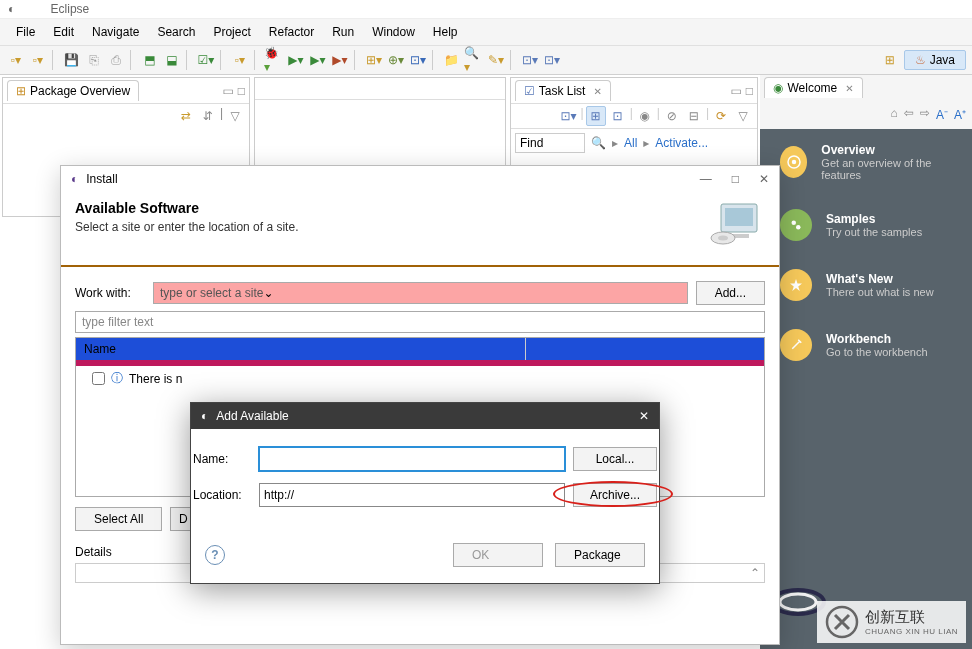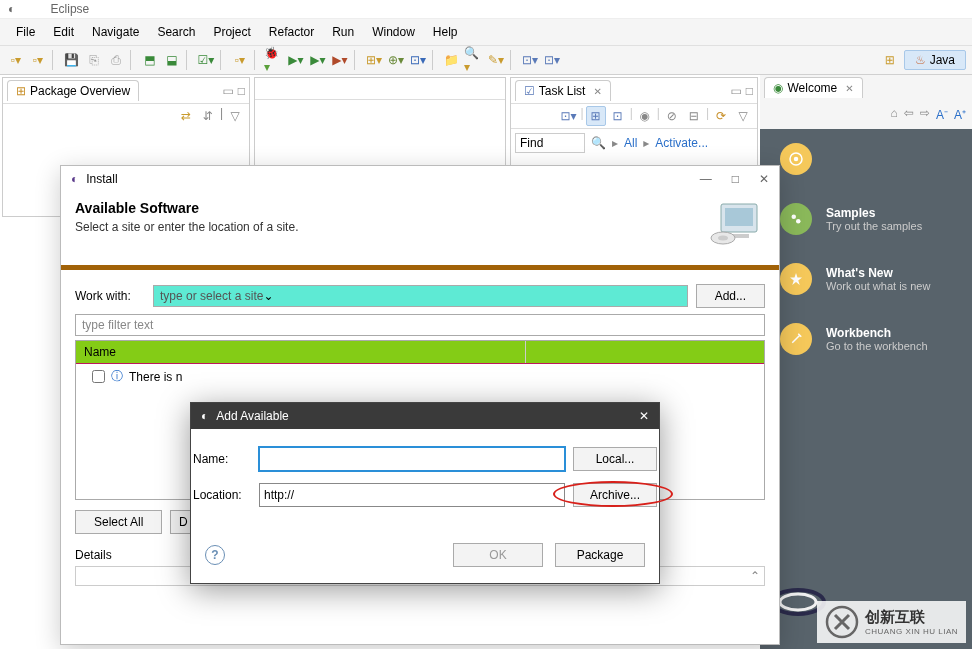--- a/index.html
+++ b/index.html
@@ -27,51 +27,51 @@
 .wicon{width:32px;height:32px;border-radius:50%;background:#f5c85a;display:flex;align-items:center;justify-content:center}
 .wicon svg{width:18px;height:18px}
 .wtext h4{font-size:12px;font-weight:bold;color:#fff}
 .wtext p{font-size:11px;color:#ccc}
 .findrow{display:flex;align-items:center;gap:6px;padding:4px;border-top:1px solid #ddd}
 .findrow input{width:70px;border:1px solid #ccc;padding:2px 4px}
 .link{color:#2a6fc9;cursor:pointer}
 .install{position:absolute;left:60px;top:165px;width:720px;height:480px;background:#fff;border:1px solid #bbb;box-shadow:0 6px 24px rgba(0,0,0,.2)}
 .install-title{display:flex;align-items:center;padding:6px 10px;gap:8px}
 .install-ctrl{margin-left:auto;display:flex;gap:20px;color:#666}
-.install-hdr{padding:8px 14px 14px;border-bottom:5px solid #a16207;display:flex}
+.install-hdr{padding:8px 14px 14px;border-bottom:2px solid #a16207;display:flex}
 .install-hdr h3{font-size:14px;font-weight:bold;margin-bottom:4px}
 .install-hdr p{font-size:12px;color:#333}
 .install-img{margin-left:auto}
 .install-body{padding:14px}
 .row{display:flex;align-items:center;gap:8px;margin-bottom:6px}
 .row label{width:70px}
-.combo{flex:1;border:1px solid #aaa;padding:3px 6px;display:flex;align-items:center;justify-content:flex-start;background:#5eead4}
+.combo{flex:1;border:1px solid #aaa;padding:3px 6px;display:flex;align-items:center;justify-content:flex-start;background:#fca5a5}
 .btn{border:1px solid #aaa;background:#f3f3f3;padding:4px 18px;cursor:default}
 .hint{text-align:center;font-size:12px;margin:6px 0 12px}
 .hint a{color:#2a6fc9;text-decoration:underline}
 .filter{width:100%;border:1px solid #aaa;padding:3px 6px;color:#888;margin-bottom:4px}
 .tbl{border:1px solid #aaa;height:160px}
-.tbl-hdr{display:flex;border-bottom:1px solid #be185d;background:#84cc16}
+.tbl-hdr{display:flex;border-bottom:6px solid #be185d;background:#1d4ed8}
 .tbl-hdr span{padding:4px 8px;border-right:1px solid #ccc}
 .tbl-row{display:flex;align-items:center;padding:4px 16px;gap:6px}
 .btnrow{display:flex;gap:8px;margin-top:10px}
 .details{margin-top:14px}
 .addrepo{position:absolute;left:190px;top:402px;width:470px;background:#fff;border:1px solid #444;box-shadow:0 6px 30px rgba(0,0,0,.4);z-index:50}
 .addrepo-title{background:#3a3a3a;color:#fff;padding:6px 10px;display:flex;align-items:center;gap:8px}
 .addrepo-title .x{margin-left:auto;cursor:pointer}
 .addrepo-body{padding:18px 2px 14px}
 .arow{display:flex;align-items:center;gap:8px;margin-bottom:12px}
 .arow label{width:58px}
 .arow input{flex:1;border:1px solid #888;padding:4px}
 .name-input{border:1px solid #2a8fd8!important;outline:1px solid #2a8fd8}
 .sbtn{width:84px;border:1px solid #aaa;background:#f3f3f3;padding:4px 0;text-align:center}
 .addrepo-ft{display:flex;align-items:center;padding:10px 14px 16px}
 .help{width:20px;height:20px;border:1.5px solid #6a8fb5;border-radius:50%;color:#6a8fb5;text-align:center;line-height:18px;font-weight:bold}
 .addrepo-ft .btns{margin-left:auto;display:flex;gap:12px}
-.addrepo-ft .btn{width:90px;text-align:center}
+.addrepo-ft .btn{width:90px;text-align:left}
 .redcirc{position:absolute;border:2.5px solid #d8201a;border-radius:50%;width:120px;height:26px;pointer-events:none}
 .logo{position:absolute;right:6px;bottom:6px;display:flex;align-items:center;gap:6px;background:rgba(255,255,255,.85);padding:4px 8px}
 .eclipse-logo{position:absolute;left:768px;top:582px;width:60px;height:40px}
 .ico{font-family:Arial;font-size:12px}
 </style>
 </head>
 <body>
 
 <div style="padding:2px 8px;color:#666;background:#fff;border-bottom:1px solid #eee">
   <span>◐</span>
@@ -204,20 +204,24 @@
       <span style="color:#2a6fc9">A⁻</span>
       <span style="color:#2a6fc9">A⁺</span>
     </div>
     <div class="witem">
       <div class="wicon">
           <svg viewBox="0 0 24 24">
             <circle cx="12" cy="12" r="8" fill="none" stroke="#fff" stroke-width="2"></circle>
             <circle cx="12" cy="12" r="3" fill="#fff"></circle>
           </svg>
         </div>
+      <div class="wtext">
+          <h4>Overview</h4>
+          <p>Get an overview of the features</p>
+        </div>
     </div>
     <div class="witem">
       <div class="wicon" style="background:#8ab85a">
           <svg viewBox="0 0 24 24">
             <circle cx="9" cy="9" r="3" fill="#fff"></circle>
             <circle cx="15" cy="15" r="3" fill="#fff"></circle>
           </svg>
         </div>
       <div class="wtext">
           <h4>Samples</h4>
@@ -225,21 +229,21 @@
         </div>
     </div>
     <div class="witem">
       <div class="wicon">
           <svg viewBox="0 0 24 24">
             <polygon points="12,4 14,10 20,10 15,14 17,20 12,16 7,20 9,14 4,10 10,10" fill="#fff"></polygon>
           </svg>
         </div>
       <div class="wtext">
           <h4>What's New</h4>
-          <p>Work out what is new</p>
+          <p>There out what is new</p>
         </div>
     </div>
     <div class="witem">
       <div class="wicon">
           <svg viewBox="0 0 24 24">
             <path d="M7 17 L17 7 M15 5 L19 9" stroke="#fff" stroke-width="2" fill="none"></path>
           </svg>
         </div>
       <div class="wtext">
           <h4>Workbench</h4>
@@ -337,16 +341,16 @@
     </div>
   </div>
 </div>
 
 <div class="logo">
   <svg width="34" height="34" viewBox="0 0 34 34">
       <circle cx="17" cy="17" r="15" fill="none" stroke="#666" stroke-width="2.5"></circle>
       <path d="M10 10 L24 24 M24 10 L10 24" stroke="#666" stroke-width="3"></path>
     </svg>
   <div>
-    <div style="font-size:15px;font-weight:bold;color:#333">创新互联</div>
+    <div style="font-size:15px;font-weight:normal;color:#333">创新互联</div>
     <div style="font-size:8px;color:#666;letter-spacing:0.5px">CHUANG XIN HU LIAN</div>
   </div>
 </div>
 
 </body></html>

